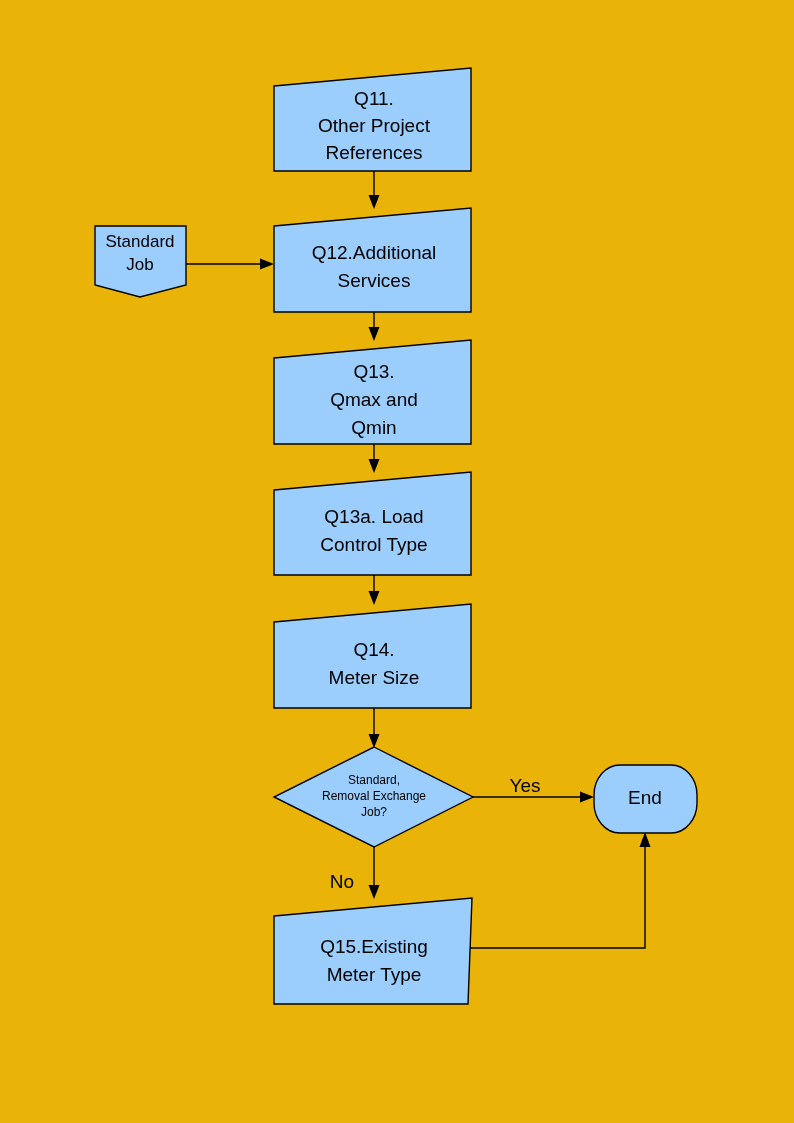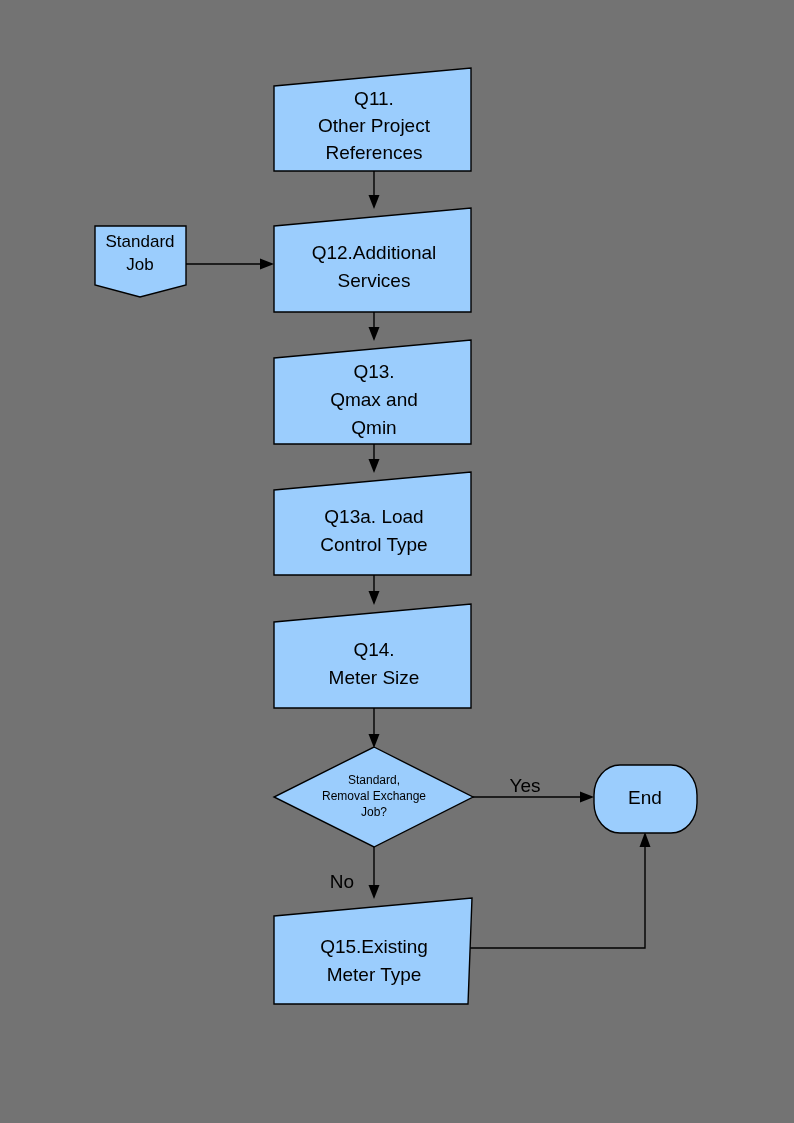--- a/index.html
+++ b/index.html
@@ -10,21 +10,21 @@
   body {
     width: 794px;
     height: 1123px;
     font-family: "Liberation Sans", sans-serif;
     overflow: hidden;
   }
   #flowchart-root {
     position: relative;
     width: 794px;
     height: 1123px;
-    background: #737373;
+    background: #eab308;
   }
   svg#flow-svg {
     display: block;
     width: 794px;
     height: 1123px;
   }
   .node-shape {
     fill: #9BCDFD;
     stroke: #000000;
     stroke-width: 1.4;

